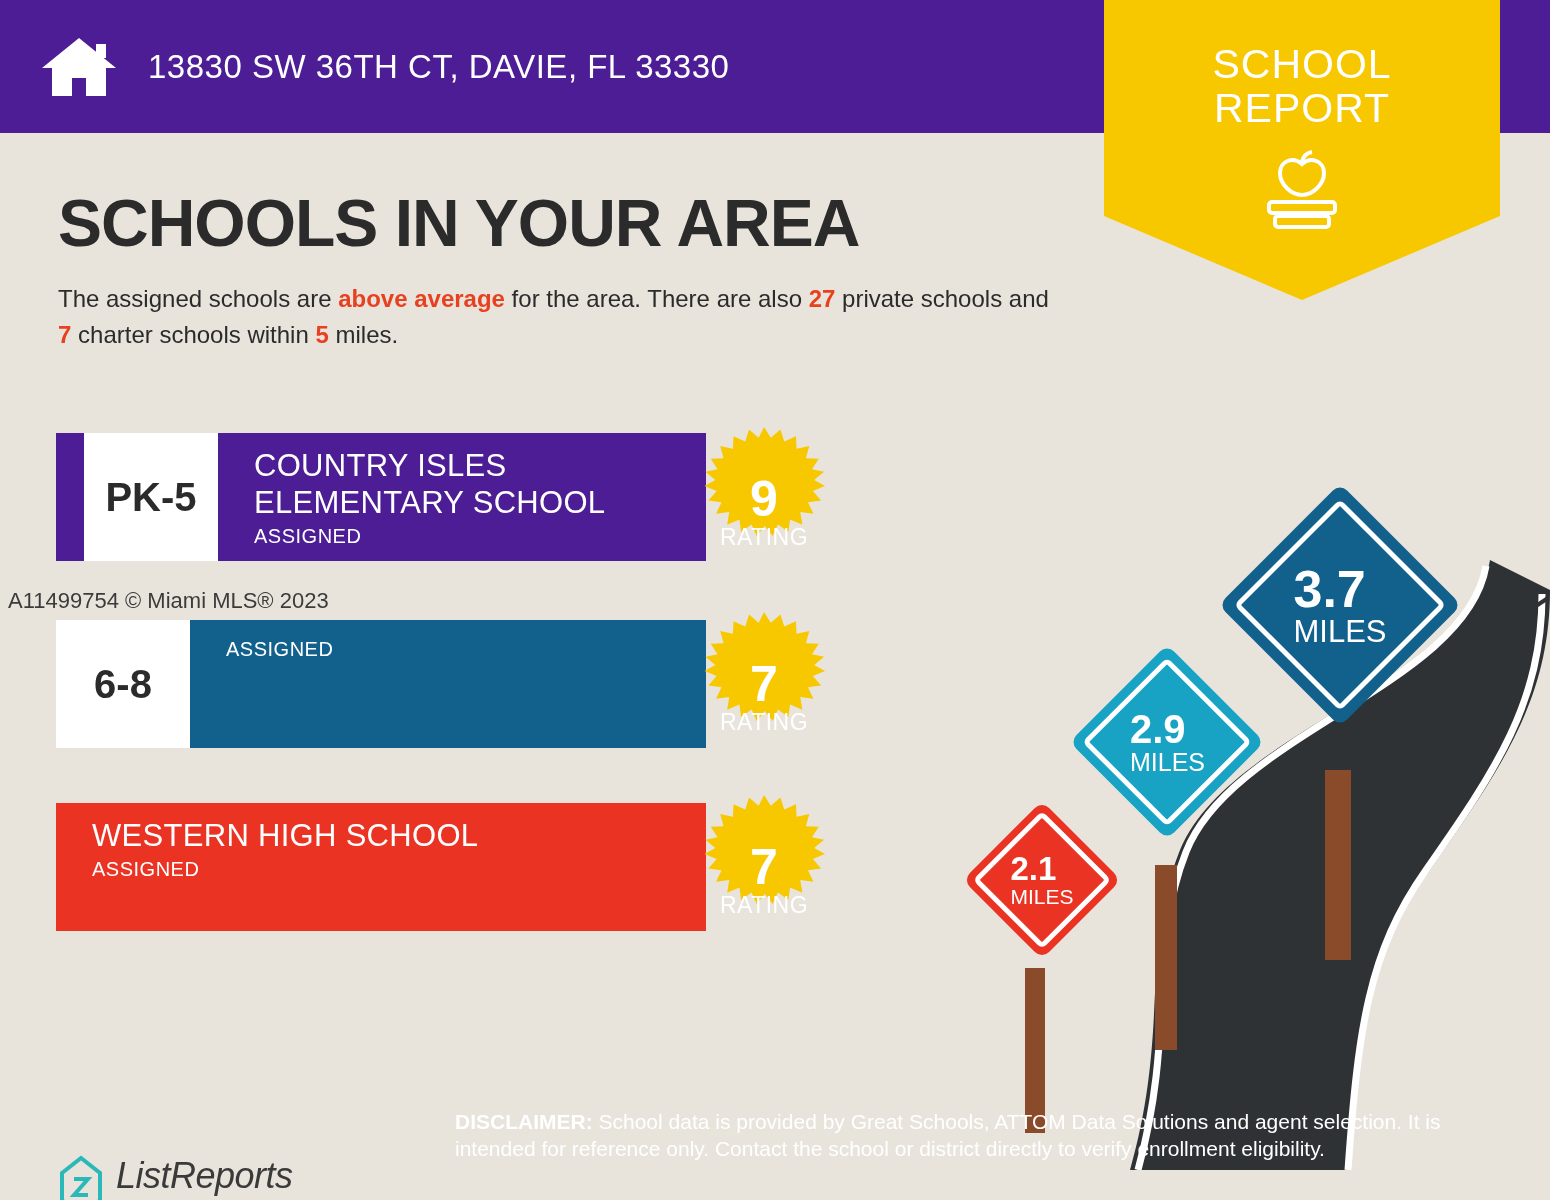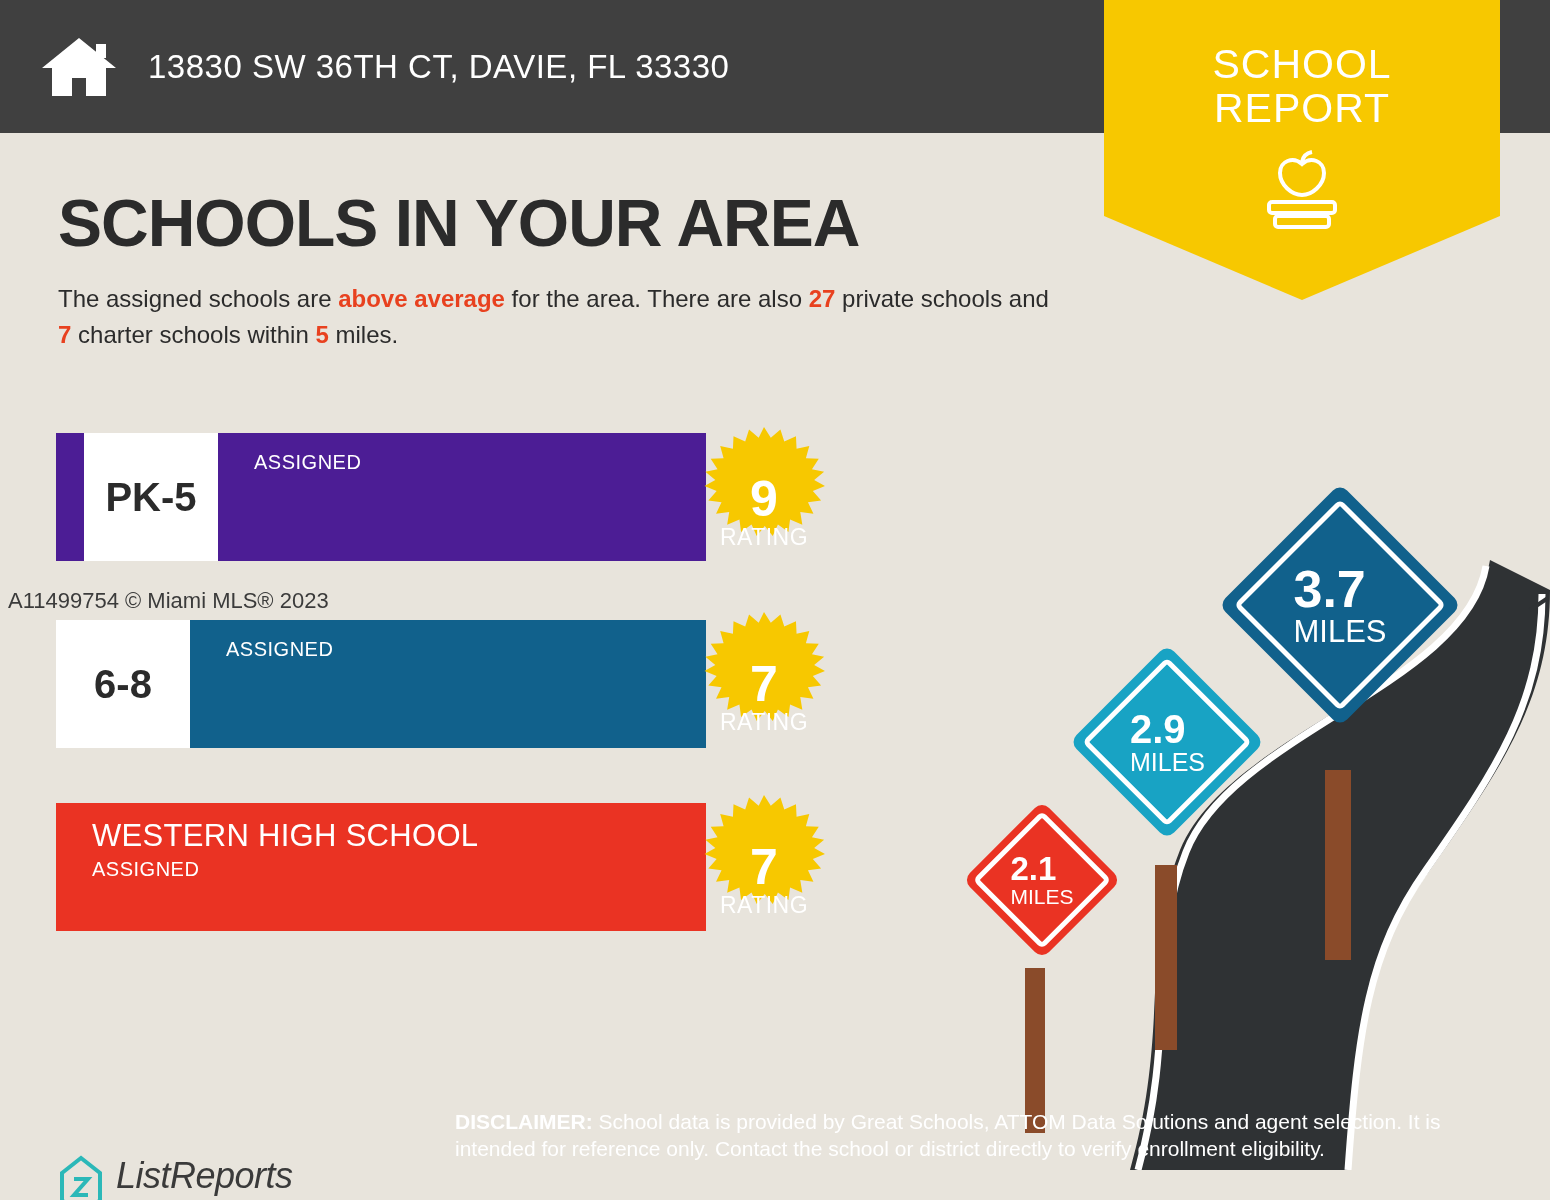--- a/index.html
+++ b/index.html
@@ -12,21 +12,21 @@
   #page {
     position: relative;
     width: 1550px; height: 1200px;
     background: #e8e4dc;
   }
 
   
   .header {
     position: absolute; left: 0; top: 0;
     width: 1550px; height: 133px;
-    background: #404040;
+    background: #4c1d95;
     display: flex; align-items: center;
   }
   .home-icon {
     margin-left: 38px;
     width: 82px; height: 70px;
     display: flex; align-items: center; justify-content: center;
   }
   .header-address {
     margin-left: 28px;
     color: #ffffff;
@@ -220,20 +220,21 @@
 
   <div class="title">SCHOOLS IN YOUR AREA</div>
 
   <div class="subtitle">
     <span>The assigned schools are </span><span class="sub-red">above average</span><span> for the area. There are also </span><span class="sub-red">27</span><span> private schools and </span><span class="sub-red">7</span><span> charter schools within </span><span class="sub-red">5</span><span> miles.</span>
   </div>
 
   <div class="school-row" id="row0" style="background:#4c1d95;padding-left:28px;">
     <div class="grade-box">PK-5</div>
     <div class="school-info">
+      <div class="school-name">COUNTRY ISLES ELEMENTARY SCHOOL</div>
       <div class="school-assigned">ASSIGNED</div>
     </div>
   </div>
   <div class="rating" id="rating0">
     <svg class="burst" viewBox="0 0 100 100">
       <polygon fill="#f7c800" points="50,2 54.6,9.3 61.1,3.8 63.7,11.9 71.6,8.2 72,16.7 80.6,14.9 78.3,23.1 87,23.4 82.4,30.6 90.6,32.3 83.9,37.8 91.2,41.9 83,45.3 88.6,51.7 79.7,52.9 83.4,60.6 74.5,59.5 75.9,68 67.6,64.5 66.5,73 59.4,67.9 55.9,75.7 50.5,69 45.1,75.7 41.6,67.9 34.5,73 33.4,64.5 25.1,68 26.5,59.5 17.6,60.6 21.3,52.9 12.4,51.7 18,45.3 9.8,41.9 17.1,37.8 10.4,32.3 18.6,30.6 14,23.4 22.7,23.1 20.4,14.9 29,16.7 29.4,8.2 37.3,11.9 39.9,3.8 46.4,9.3"></polygon>
     </svg>
     <div class="rating-num">9</div>
     <div class="rating-label">RATING</div>
   </div>

